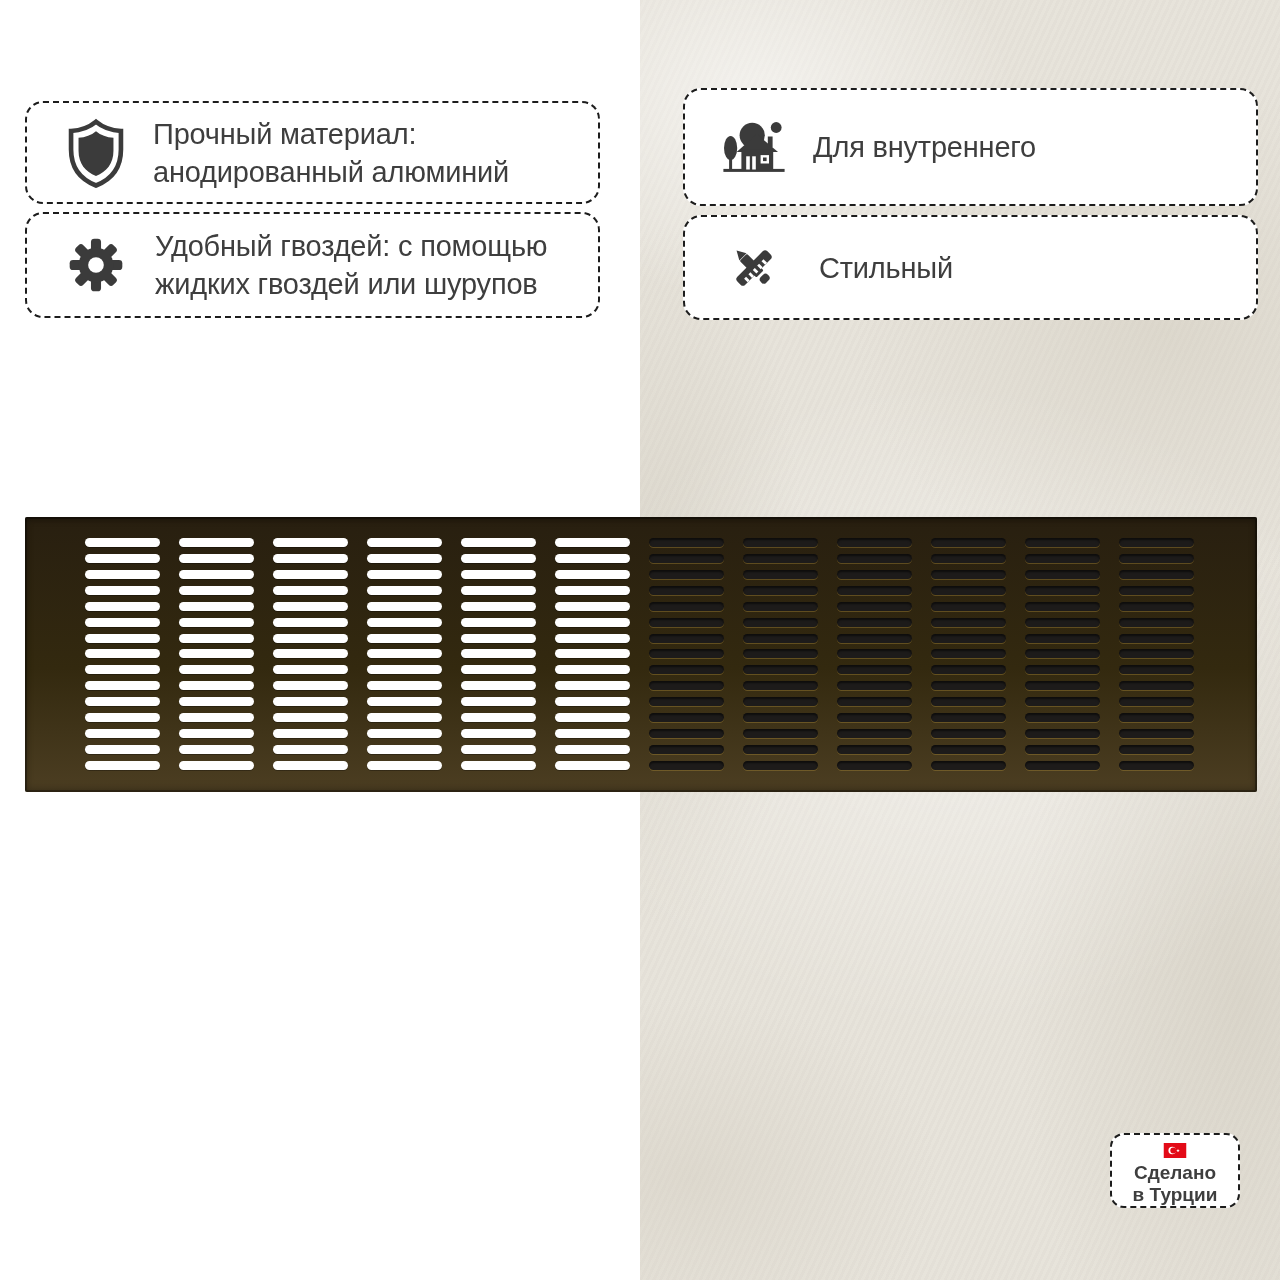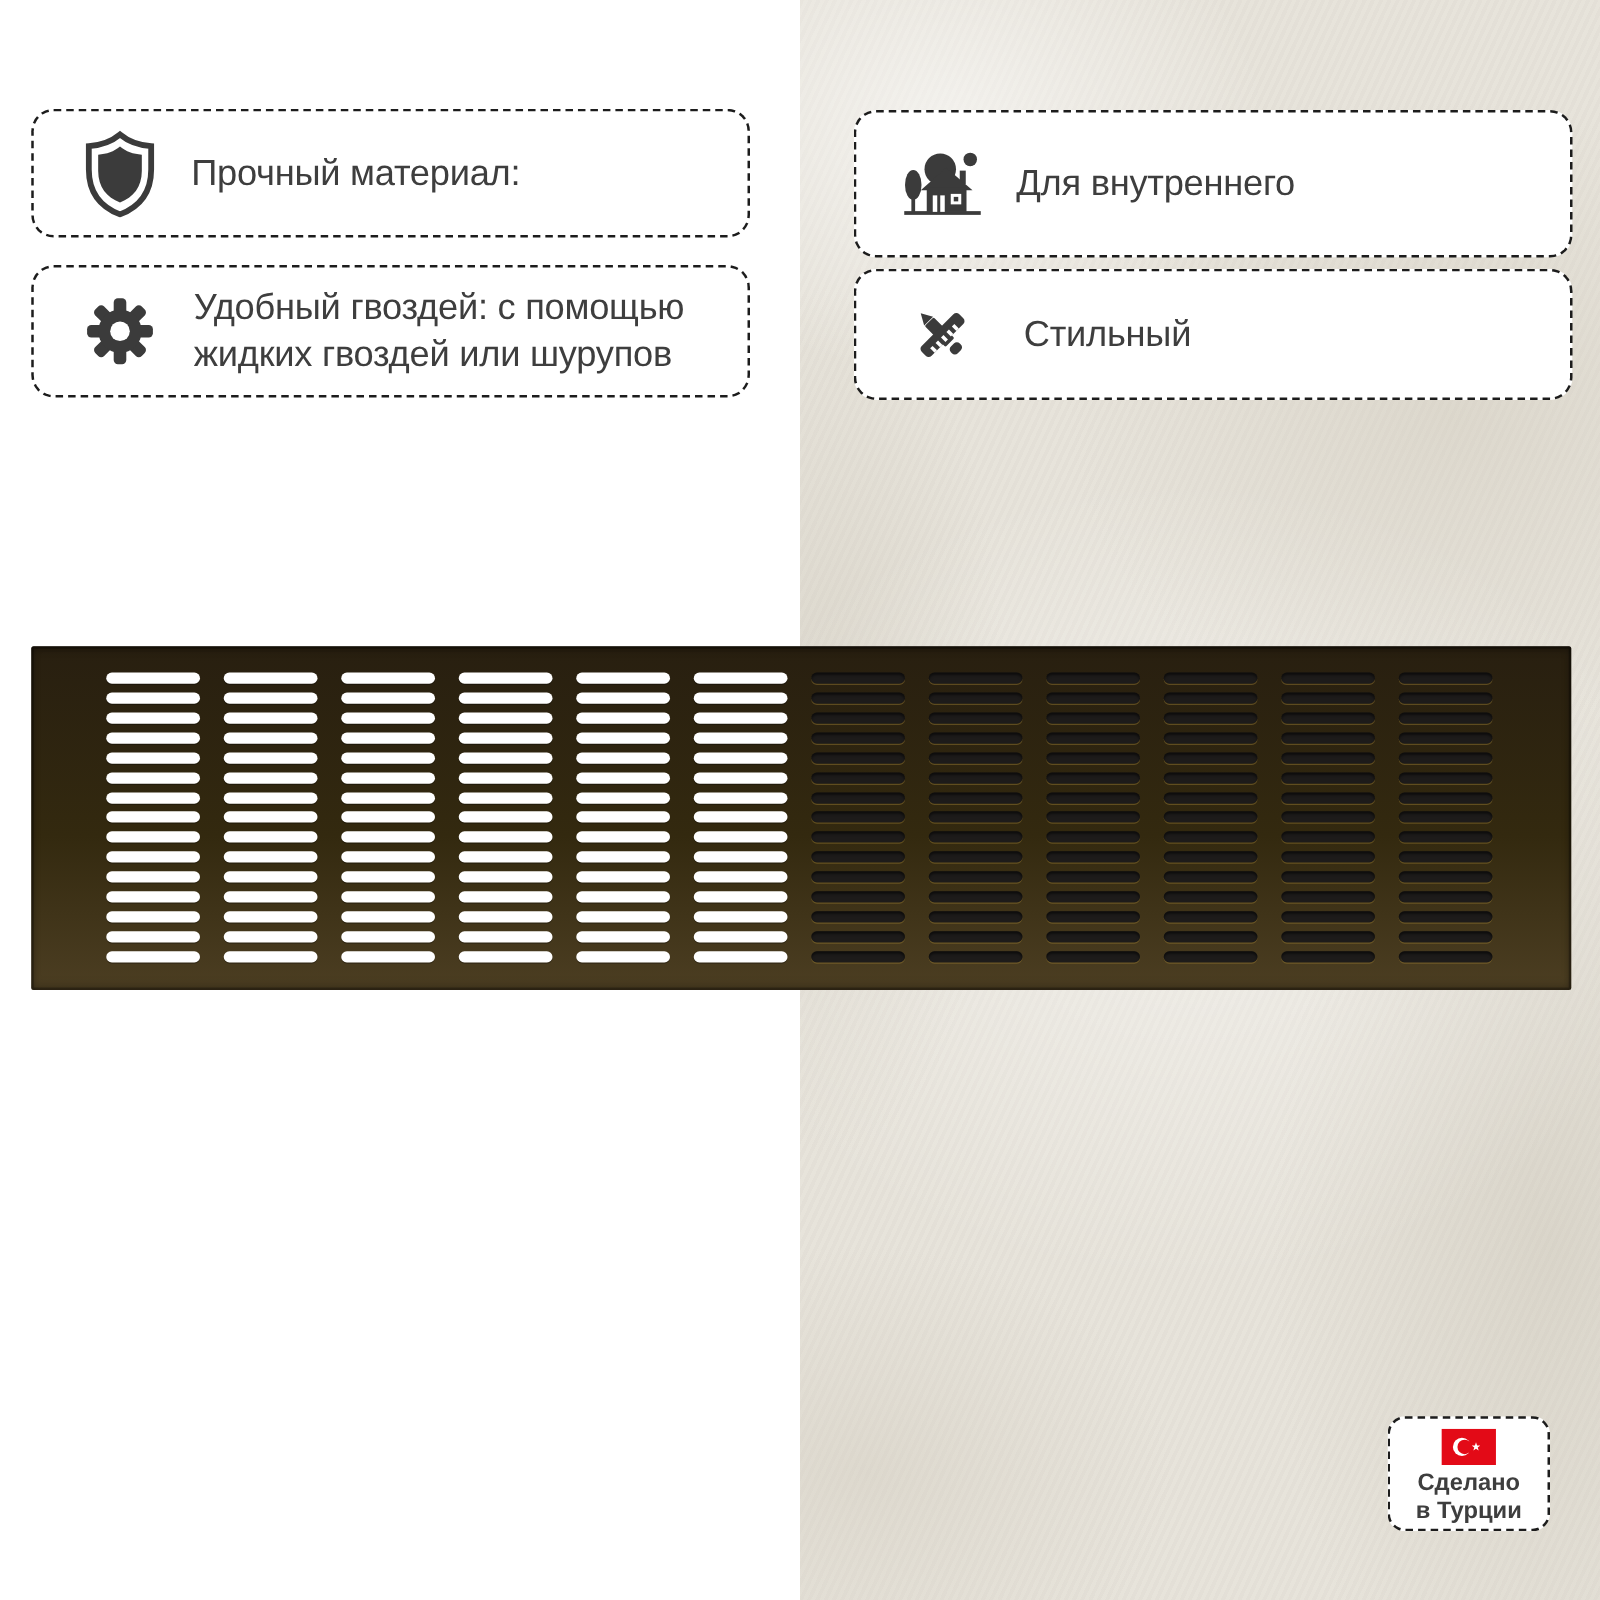--- a/index.html
+++ b/index.html
@@ -24,21 +24,21 @@
   
   .feature-box{
     position:absolute;background:#ffffff;border:2px dashed var(--dash-color,#1c1c1c);
     border-radius:18px;display:flex;align-items:center;box-sizing:border-box;
     padding:0 20px 0 36px;gap:26px;
   }
   .feature-icon{flex:0 0 auto;display:flex;align-items:center;justify-content:center;width:66px;}
   .feature-text{color:var(--text-color,#3e3e3e);font-size:29px;line-height:38px;letter-spacing:-0.2px;}
   .feature-text .ln{display:block;white-space:nowrap;}
 
-  #box-material{left:25px;top:87px;width:575px;height:103px;gap:24px;}
+  #box-material{left:25px;top:101px;width:575px;height:103px;gap:24px;}
   #box-mounting{left:25px;top:212px;width:575px;height:106px;}
   #box-usage{left:683px;top:88px;width:575px;height:118px;}
   #box-design{left:683px;top:215px;width:575px;height:105px;gap:32px;}
 
   
   .grille{
     position:absolute;left:25px;top:517px;width:1232px;height:275px;border-radius:2px;
     background:linear-gradient(180deg,var(--panel-top,#281f10) 0%, #33290f 55%, var(--panel-bottom,#4c3e22) 100%);
     box-shadow:inset 0 0 0 2px rgba(0,0,0,0.28), inset 0 -3px 8px rgba(0,0,0,0.25), inset 0 3px 6px rgba(0,0,0,0.3);
   }
@@ -46,21 +46,21 @@
     position:absolute;left:60px;top:21px;width:1109px;height:232px;
     display:flex;justify-content:space-between;
   }
   .slot-col{width:75px;height:100%;display:flex;flex-direction:column;justify-content:space-between;}
   .slot{width:75px;height:9px;border-radius:5px;}
   .slot-white{background:var(--slot-light,#ffffff);box-shadow:0 1px 0 rgba(0,0,0,0.28);}
   .slot-dark{background:var(--slot-dark,#1d1b1a);box-shadow:0 1px 0 rgba(170,138,56,0.40), inset 0 2px 2px rgba(0,0,0,0.55);}
 
   
   .badge{
-    position:absolute;left:1110px;top:1133px;width:130px;height:92px;background:#ffffff;
+    position:absolute;left:1110px;top:1133px;width:130px;height:75px;background:#ffffff;
     border:2px dashed var(--dash-color,#1c1c1c);border-radius:14px;box-sizing:border-box;
     display:flex;flex-direction:column;align-items:center;padding-top:8px;
   }
   .badge-flag{width:44px;height:29px;display:block;}
   .badge-text{margin-top:4px;text-align:center;color:var(--text-color,#3e3e3e);
     font-size:19px;font-weight:bold;line-height:22px;}
   .badge-text .ln{display:block;white-space:nowrap;}
 </style>
 </head>
 <body>
@@ -71,20 +71,21 @@
 
   <div class="feature-box" id="box-material">
     <span class="feature-icon">
       <svg width="58" height="70" viewBox="0 0 100 120">
         <path d="M50 6 C62 16 76 21 93 22 L93 54 C93 86 76 106 50 116 C24 106 7 86 7 54 L7 22 C24 21 38 16 50 6 Z" fill="none" stroke="#3b3b3b" stroke-width="8"></path>
         <path d="M50 6 C62 16 76 21 93 22 L93 54 C93 86 76 106 50 116 C24 106 7 86 7 54 L7 22 C24 21 38 16 50 6 Z" fill="#3b3b3b" transform="translate(50,61) scale(0.70) translate(-50,-61)"></path>
       </svg>
     </span>
     <span class="feature-text">
       <span class="ln">Прочный материал:</span>
+      <span class="ln">анодированный алюминий</span>
     </span>
   </div>
 
   <div class="feature-box" id="box-mounting">
     <span class="feature-icon">
       <svg width="56" height="56" viewBox="0 0 100 100">
         <g fill="#3b3b3b">
           <rect x="41" y="3" width="18" height="24" rx="6"></rect>
           <rect x="41" y="3" width="18" height="24" rx="6" transform="rotate(45 50 50)"></rect>
           <rect x="41" y="3" width="18" height="24" rx="6" transform="rotate(90 50 50)"></rect>

